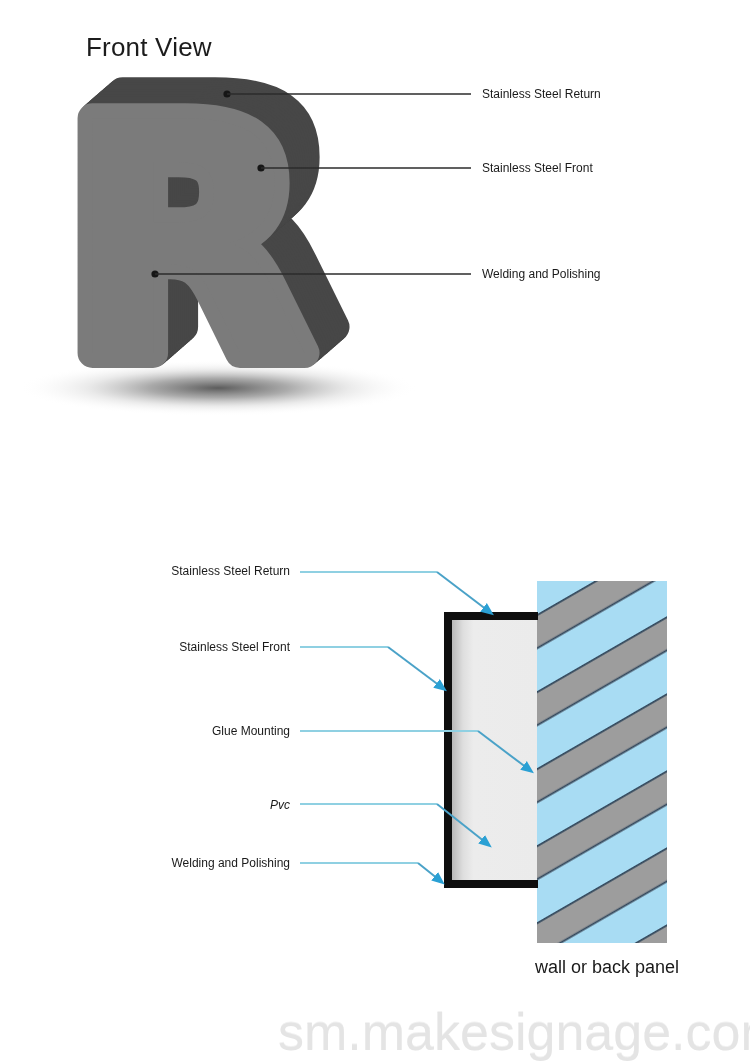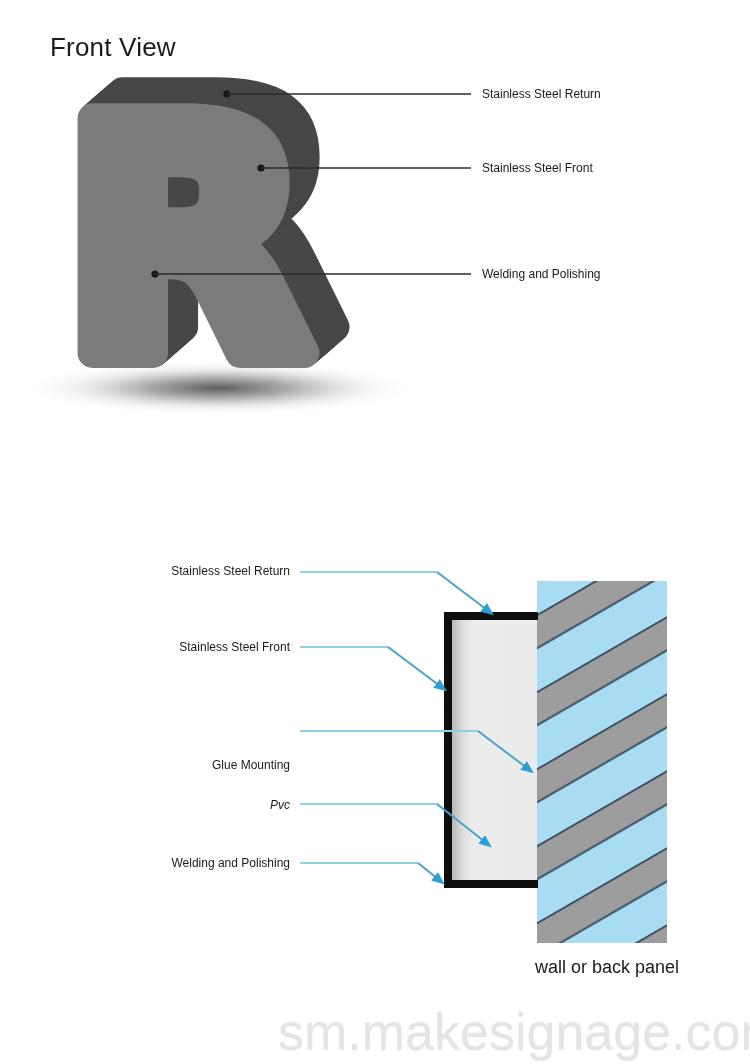--- a/index.html
+++ b/index.html
@@ -4,21 +4,21 @@
 <style>
   html,body{margin:0;padding:0;}
   body{
     width:750px;height:1064px;background:#ffffff;position:relative;overflow:hidden;
     font-family:"Liberation Sans",sans-serif;color:#1a1a1a;
   }
   .page{position:absolute;inset:0;}
   svg.art{position:absolute;left:0;top:0;}
   .title{
     position:absolute;font-size:26px;font-weight:400;color:#1c1c1c;
-    white-space:nowrap;letter-spacing:.2px;
+    white-space:nowrap;letter-spacing:.2px;margin-left:36px;
   }
   .lbl{
     position:absolute;font-size:12px;line-height:22px;color:#1a1a1a;white-space:nowrap;
   }
   .lbl.right{right:460px;text-align:right;}
   .caption{
     position:absolute;left:457px;top:957px;width:300px;text-align:center;
     font-size:18px;color:#1a1a1a;white-space:nowrap;
   }
   .watermark{
@@ -139,20 +139,20 @@
 
   <div class="title" style="left:50px;top:32px;">Front View</div>
 
   <div class="lbl" style="left:482px;top:83px;">Stainless Steel Return</div>
   <div class="lbl" style="left:482px;top:157px;">Stainless Steel Front</div>
   <div class="lbl" style="left:482px;top:263px;">Welding and Polishing</div>
 
 
   <div class="lbl right" style="top:560px;">Stainless Steel Return</div>
   <div class="lbl right" style="top:636px;">Stainless Steel Front</div>
-  <div class="lbl right" style="top:720px;margin-top:34px;">Glue Mounting</div>
+  <div class="lbl right" style="top:720px;">Glue Mounting</div>
   <div class="lbl right" style="top:794px;font-style:italic;">Pvc</div>
   <div class="lbl right" style="top:852px;">Welding and Polishing</div>
 
   <div class="caption">wall or back panel</div>
 
   <div class="watermark">sm.makesignage.com</div>
 </div>
 
 </body></html>

